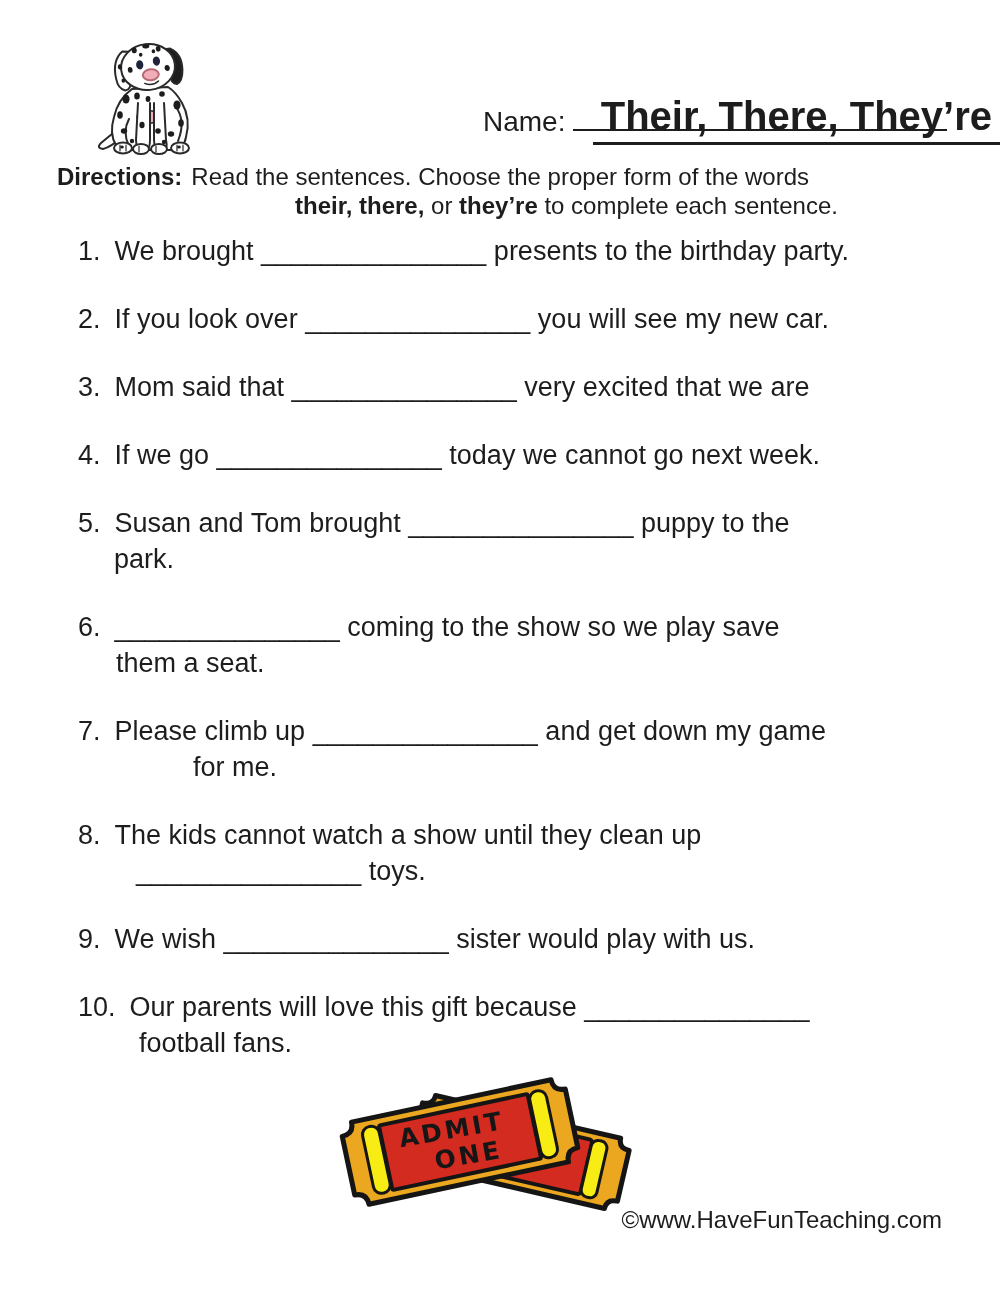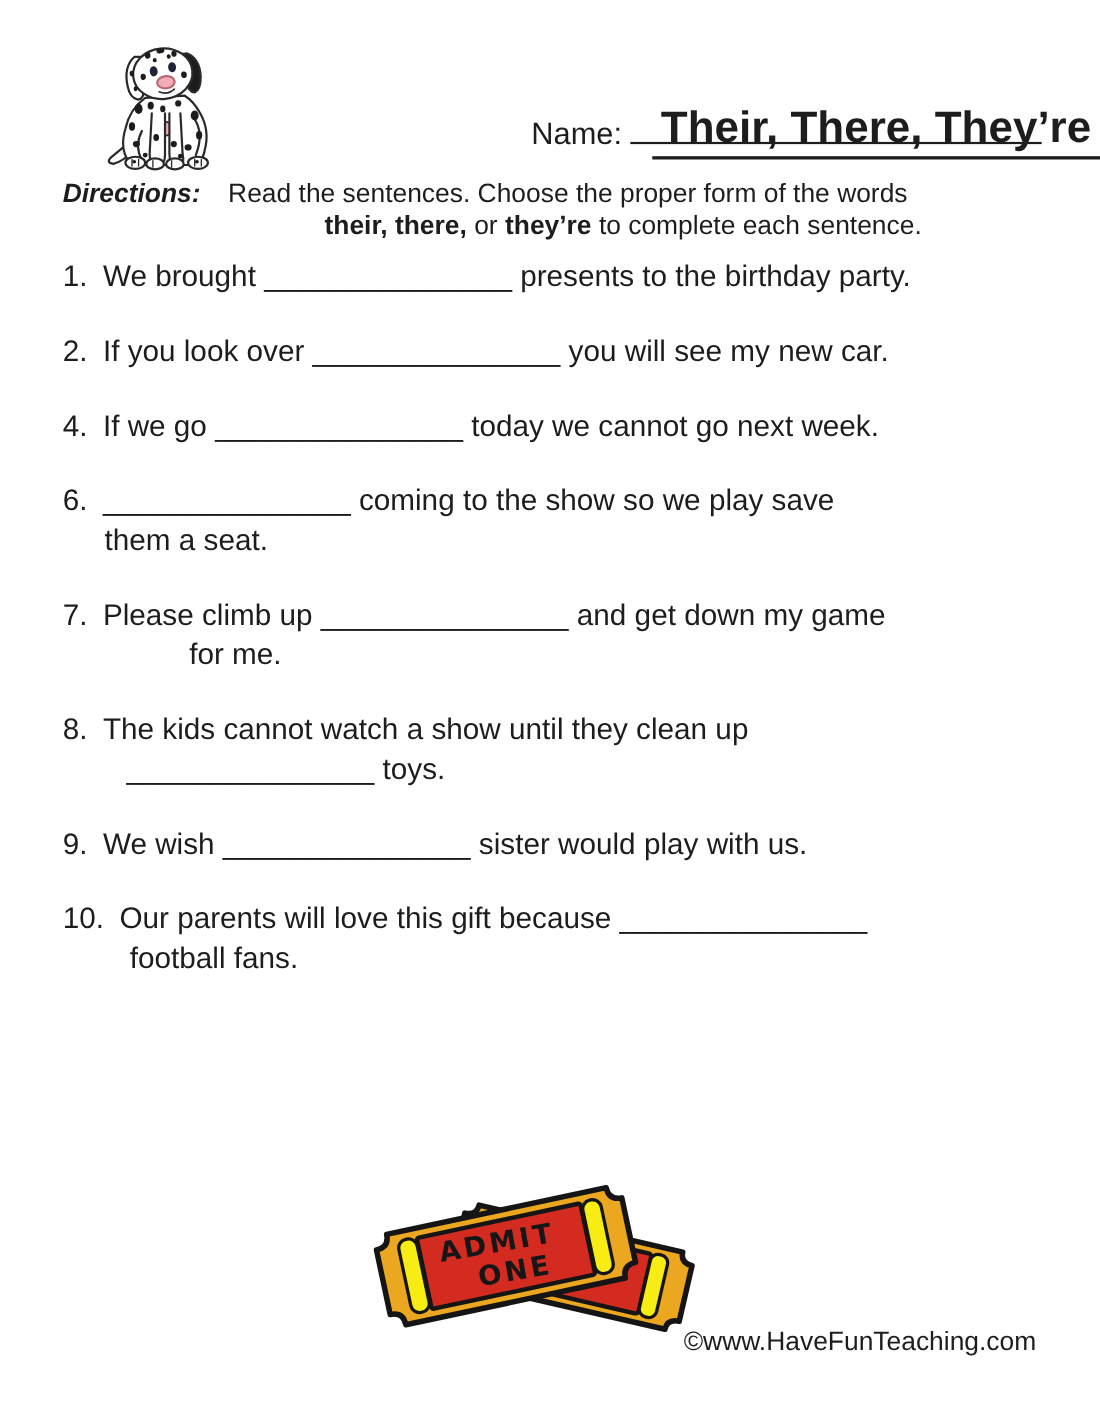--- a/index.html
+++ b/index.html
@@ -13,24 +13,24 @@
   .name-line { display:inline-block; width:374px; height:20px;
     border-bottom:2px solid #1d1d1d; margin-left:8px; }
   .title-wrap { position:absolute; top:94px; left:0; width:100%; text-align:right; }
   .title { display:inline-block; font-size:40px; font-weight:bold;
     border-bottom:3px solid #1d1d1d; padding:0 8px 3px; }
   
   .directions { position:absolute; top:162px; left:57px; right:40px;
     font-size:24px; line-height:29px; white-space:nowrap; }
   .directions .l2 { padding-left:238px; }
   .b { font-weight:bold; }
-  .dir-label { margin-right:25px;font-style:italic; }
+  .dir-label { margin-right:9px; }
   
   .questions { position:absolute; top:233px; left:57px; right:30px; }
-  .question { margin-bottom:32px; }
+  .question { margin-bottom:32px;margin-left:21px; }
   .qline { font-size:27px; line-height:36px; white-space:nowrap; }
   .qnum { margin-right:14px; }
   
   .ticket { position:absolute; left:320px; top:1068px; }
   .footer { position:absolute; top:1206px; right:58px; font-size:24px; }
 </style>
 </head>
 <body>
 
 <div class="page">
@@ -114,23 +114,28 @@
   </div>
 
   <div class="questions">
       <div class="question">
         <div class="qline"><span class="qnum">1.</span><span>We brought _______________ presents to the birthday party.</span></div>
       </div>
       <div class="question">
         <div class="qline"><span class="qnum">2.</span><span>If you look over _______________ you will see my new car.</span></div>
       </div>
       <div class="question">
+        <div class="qline"><span class="qnum">3.</span><span>Mom said that _______________ very excited that we are</span></div>
       </div>
       <div class="question">
         <div class="qline"><span class="qnum">4.</span><span>If we go _______________ today we cannot go next week.</span></div>
+      </div>
+      <div class="question">
+        <div class="qline"><span class="qnum">5.</span><span>Susan and Tom brought _______________ puppy to the</span></div>
+        <div class="qline" style="padding-left: 36px;"><span>park.</span></div>
       </div>
       <div class="question">
         <div class="qline"><span class="qnum">6.</span><span>_______________ coming to the show so we play save</span></div>
         <div class="qline" style="padding-left: 38px;"><span>them a seat.</span></div>
       </div>
       <div class="question">
         <div class="qline"><span class="qnum">7.</span><span>Please climb up _______________ and get down my game</span></div>
         <div class="qline" style="padding-left: 115px;"><span>for me.</span></div>
       </div>
       <div class="question">

